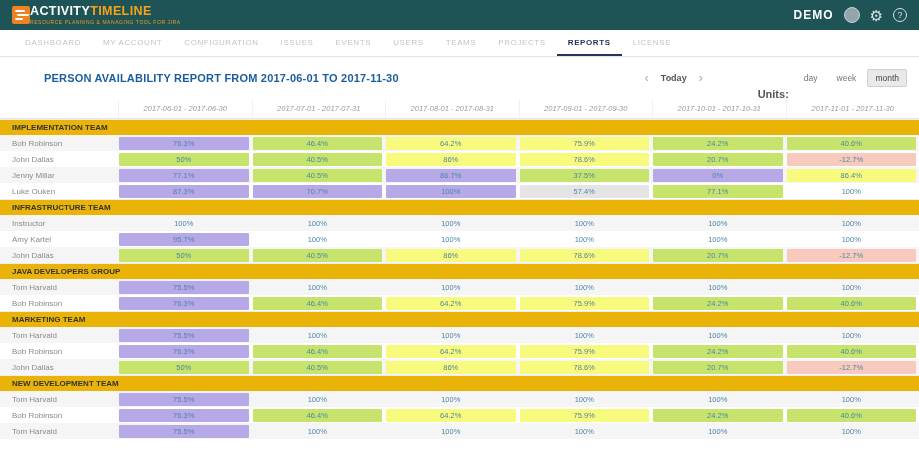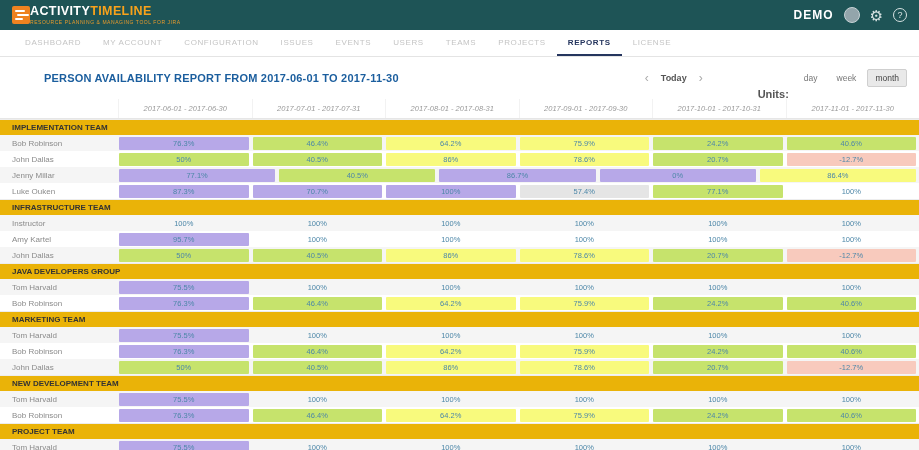--- a/index.html
+++ b/index.html
@@ -174,20 +174,23 @@
         <div class="cell">
           <div class="bar" style="background: rgb(183, 168, 232);">77.1%</div>
         </div>
         <div class="cell">
           <div class="bar" style="background: rgb(198, 227, 108);">40.5%</div>
         </div>
         <div class="cell">
           <div class="bar" style="background: rgb(183, 168, 232);">86.7%</div>
         </div>
         <div class="cell">
+          <div class="bar" style="background: rgb(198, 227, 108);">37.5%</div>
+        </div>
+        <div class="cell">
           <div class="bar" style="background: rgb(183, 168, 232);">0%</div>
         </div>
         <div class="cell">
           <div class="bar" style="background: rgb(248, 250, 125);">86.4%</div>
         </div>
       </div>
       <div class="person-row">
         <div class="person-label">Luke Ouken</div>
         <div class="cell">
           <div class="bar" style="background: rgb(183, 168, 232);">87.3%</div>
@@ -415,21 +418,20 @@
         <div class="cell">
           <div class="bar" style="background: rgb(248, 250, 125);">75.9%</div>
         </div>
         <div class="cell">
           <div class="bar" style="background: rgb(198, 227, 108);">24.2%</div>
         </div>
         <div class="cell">
           <div class="bar" style="background: rgb(198, 227, 108);">40.6%</div>
         </div>
       </div>
-      <div class="team-row">PROJECT TEAM</div>
       <div class="person-row alt">
         <div class="person-label">Tom Harvald</div>
         <div class="cell">
           <div class="bar" style="background: rgb(183, 168, 232);">75.5%</div>
         </div>
         <div class="cell">
           <div class="bar" style="background: transparent;">100%</div>
         </div>
         <div class="cell">
           <div class="bar" style="background: transparent;">100%</div>

